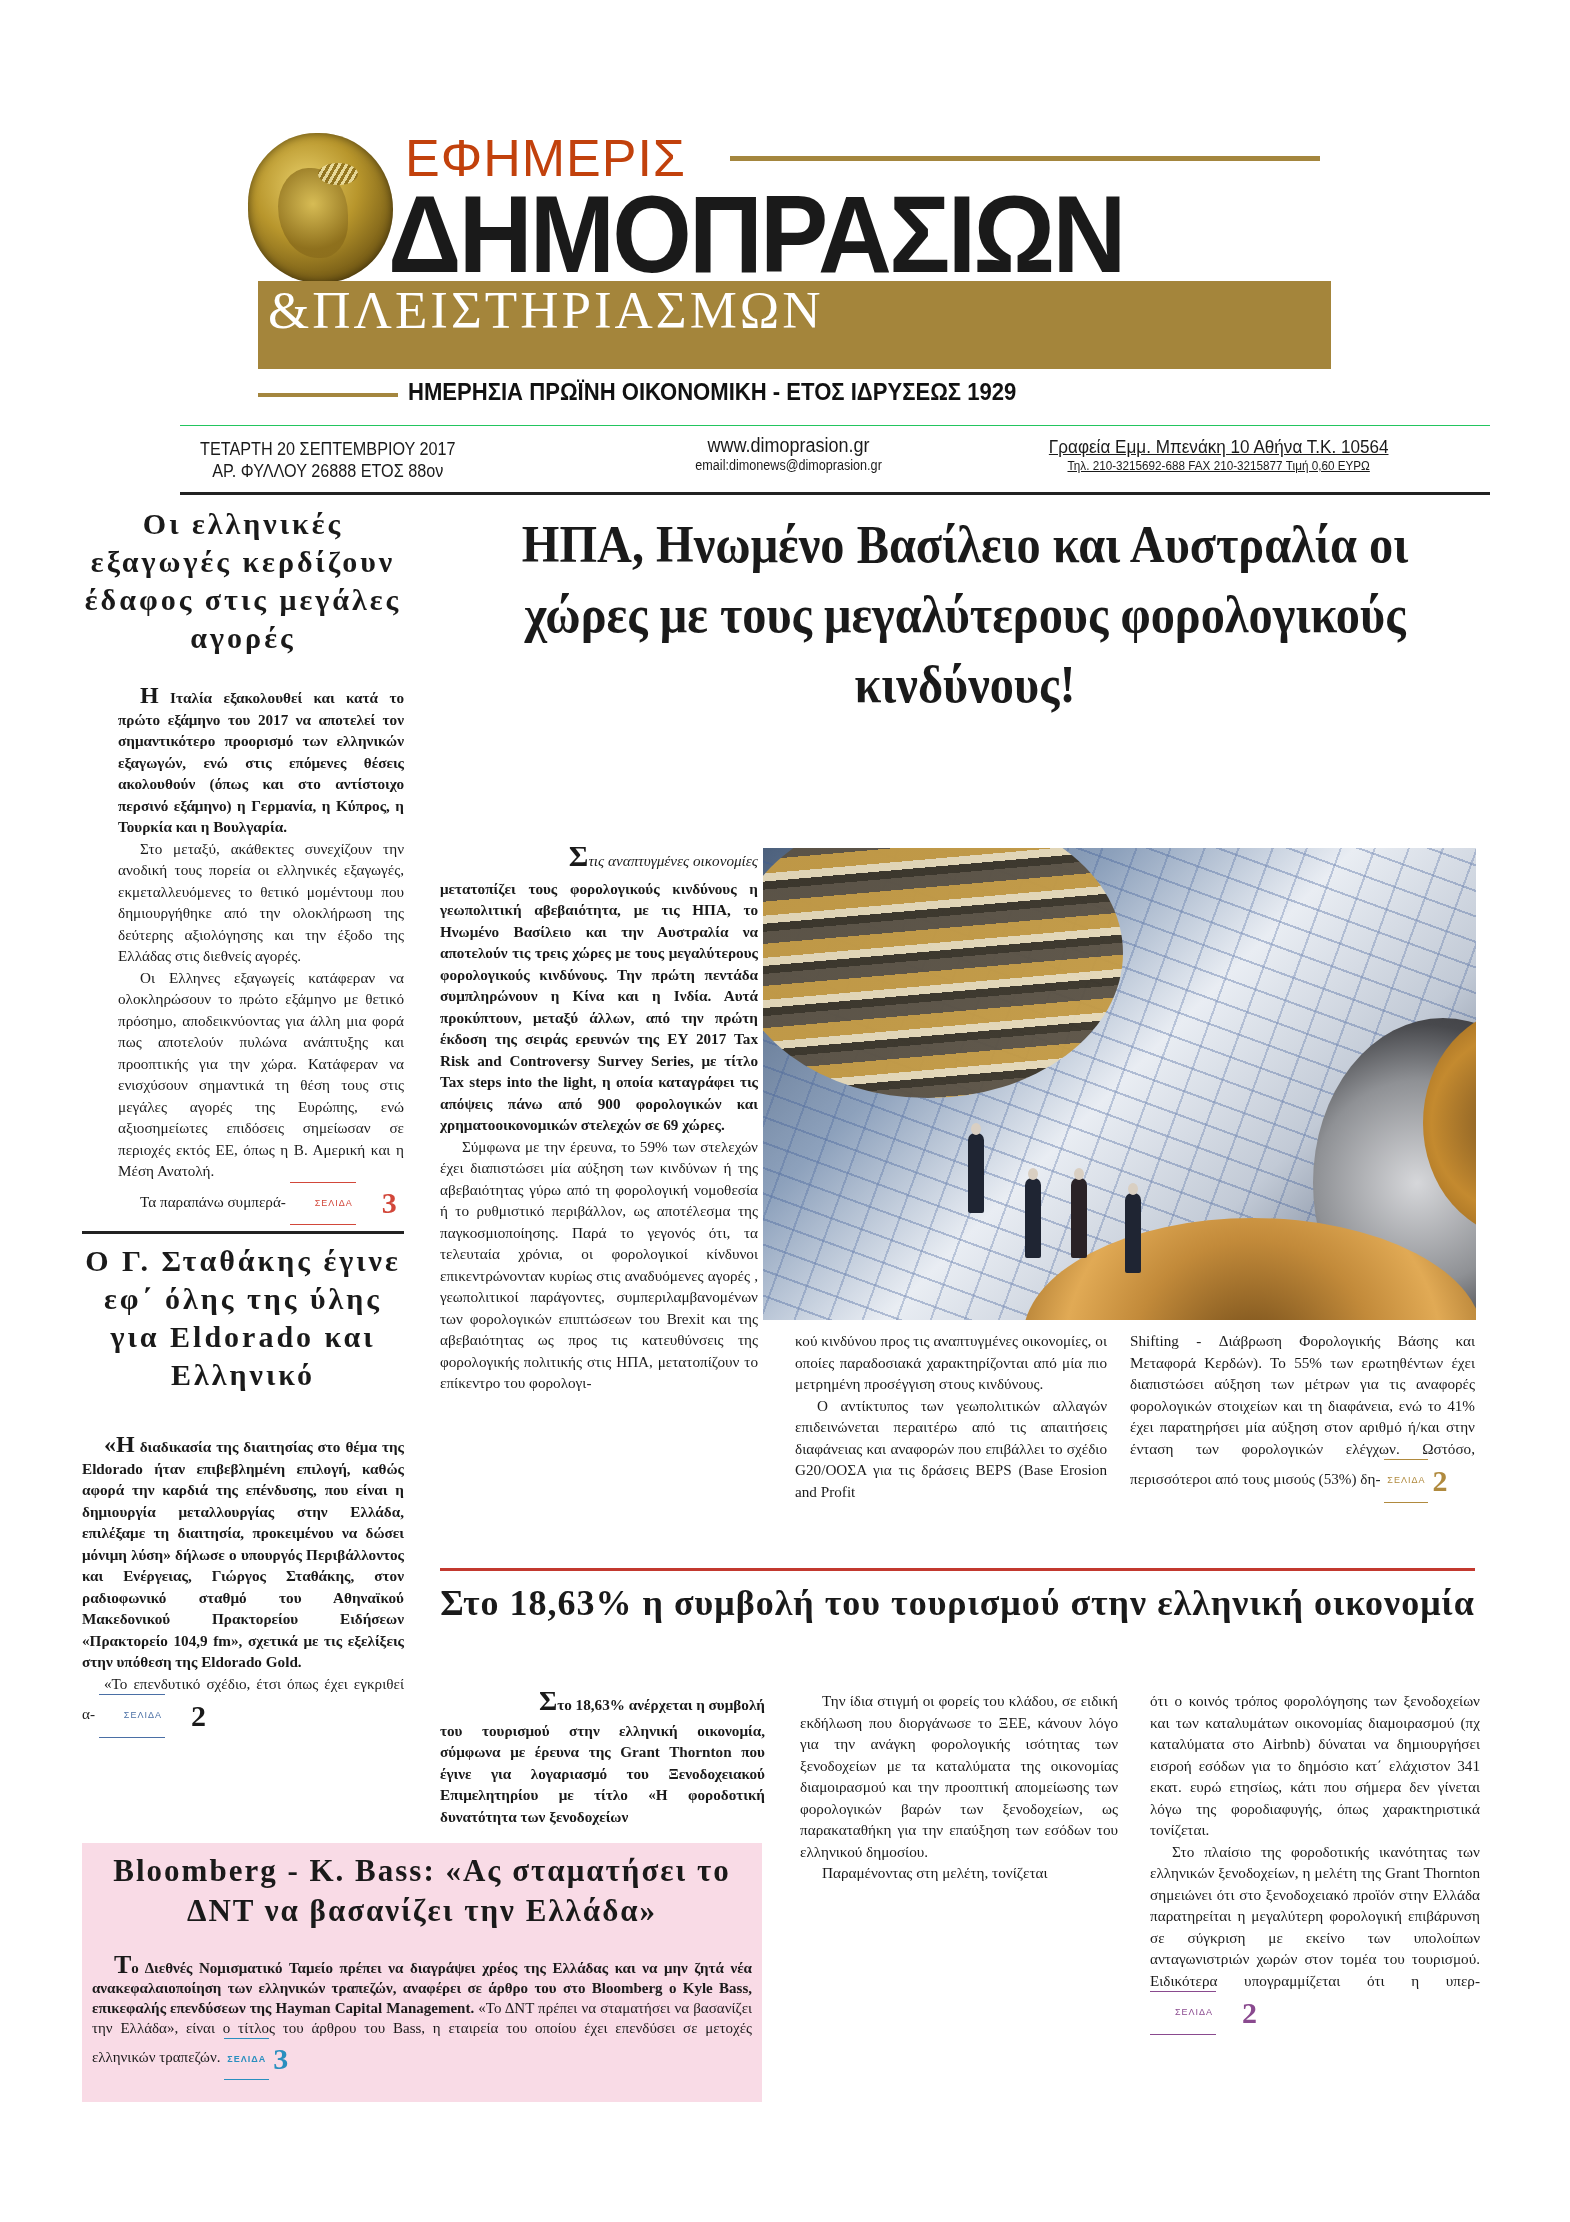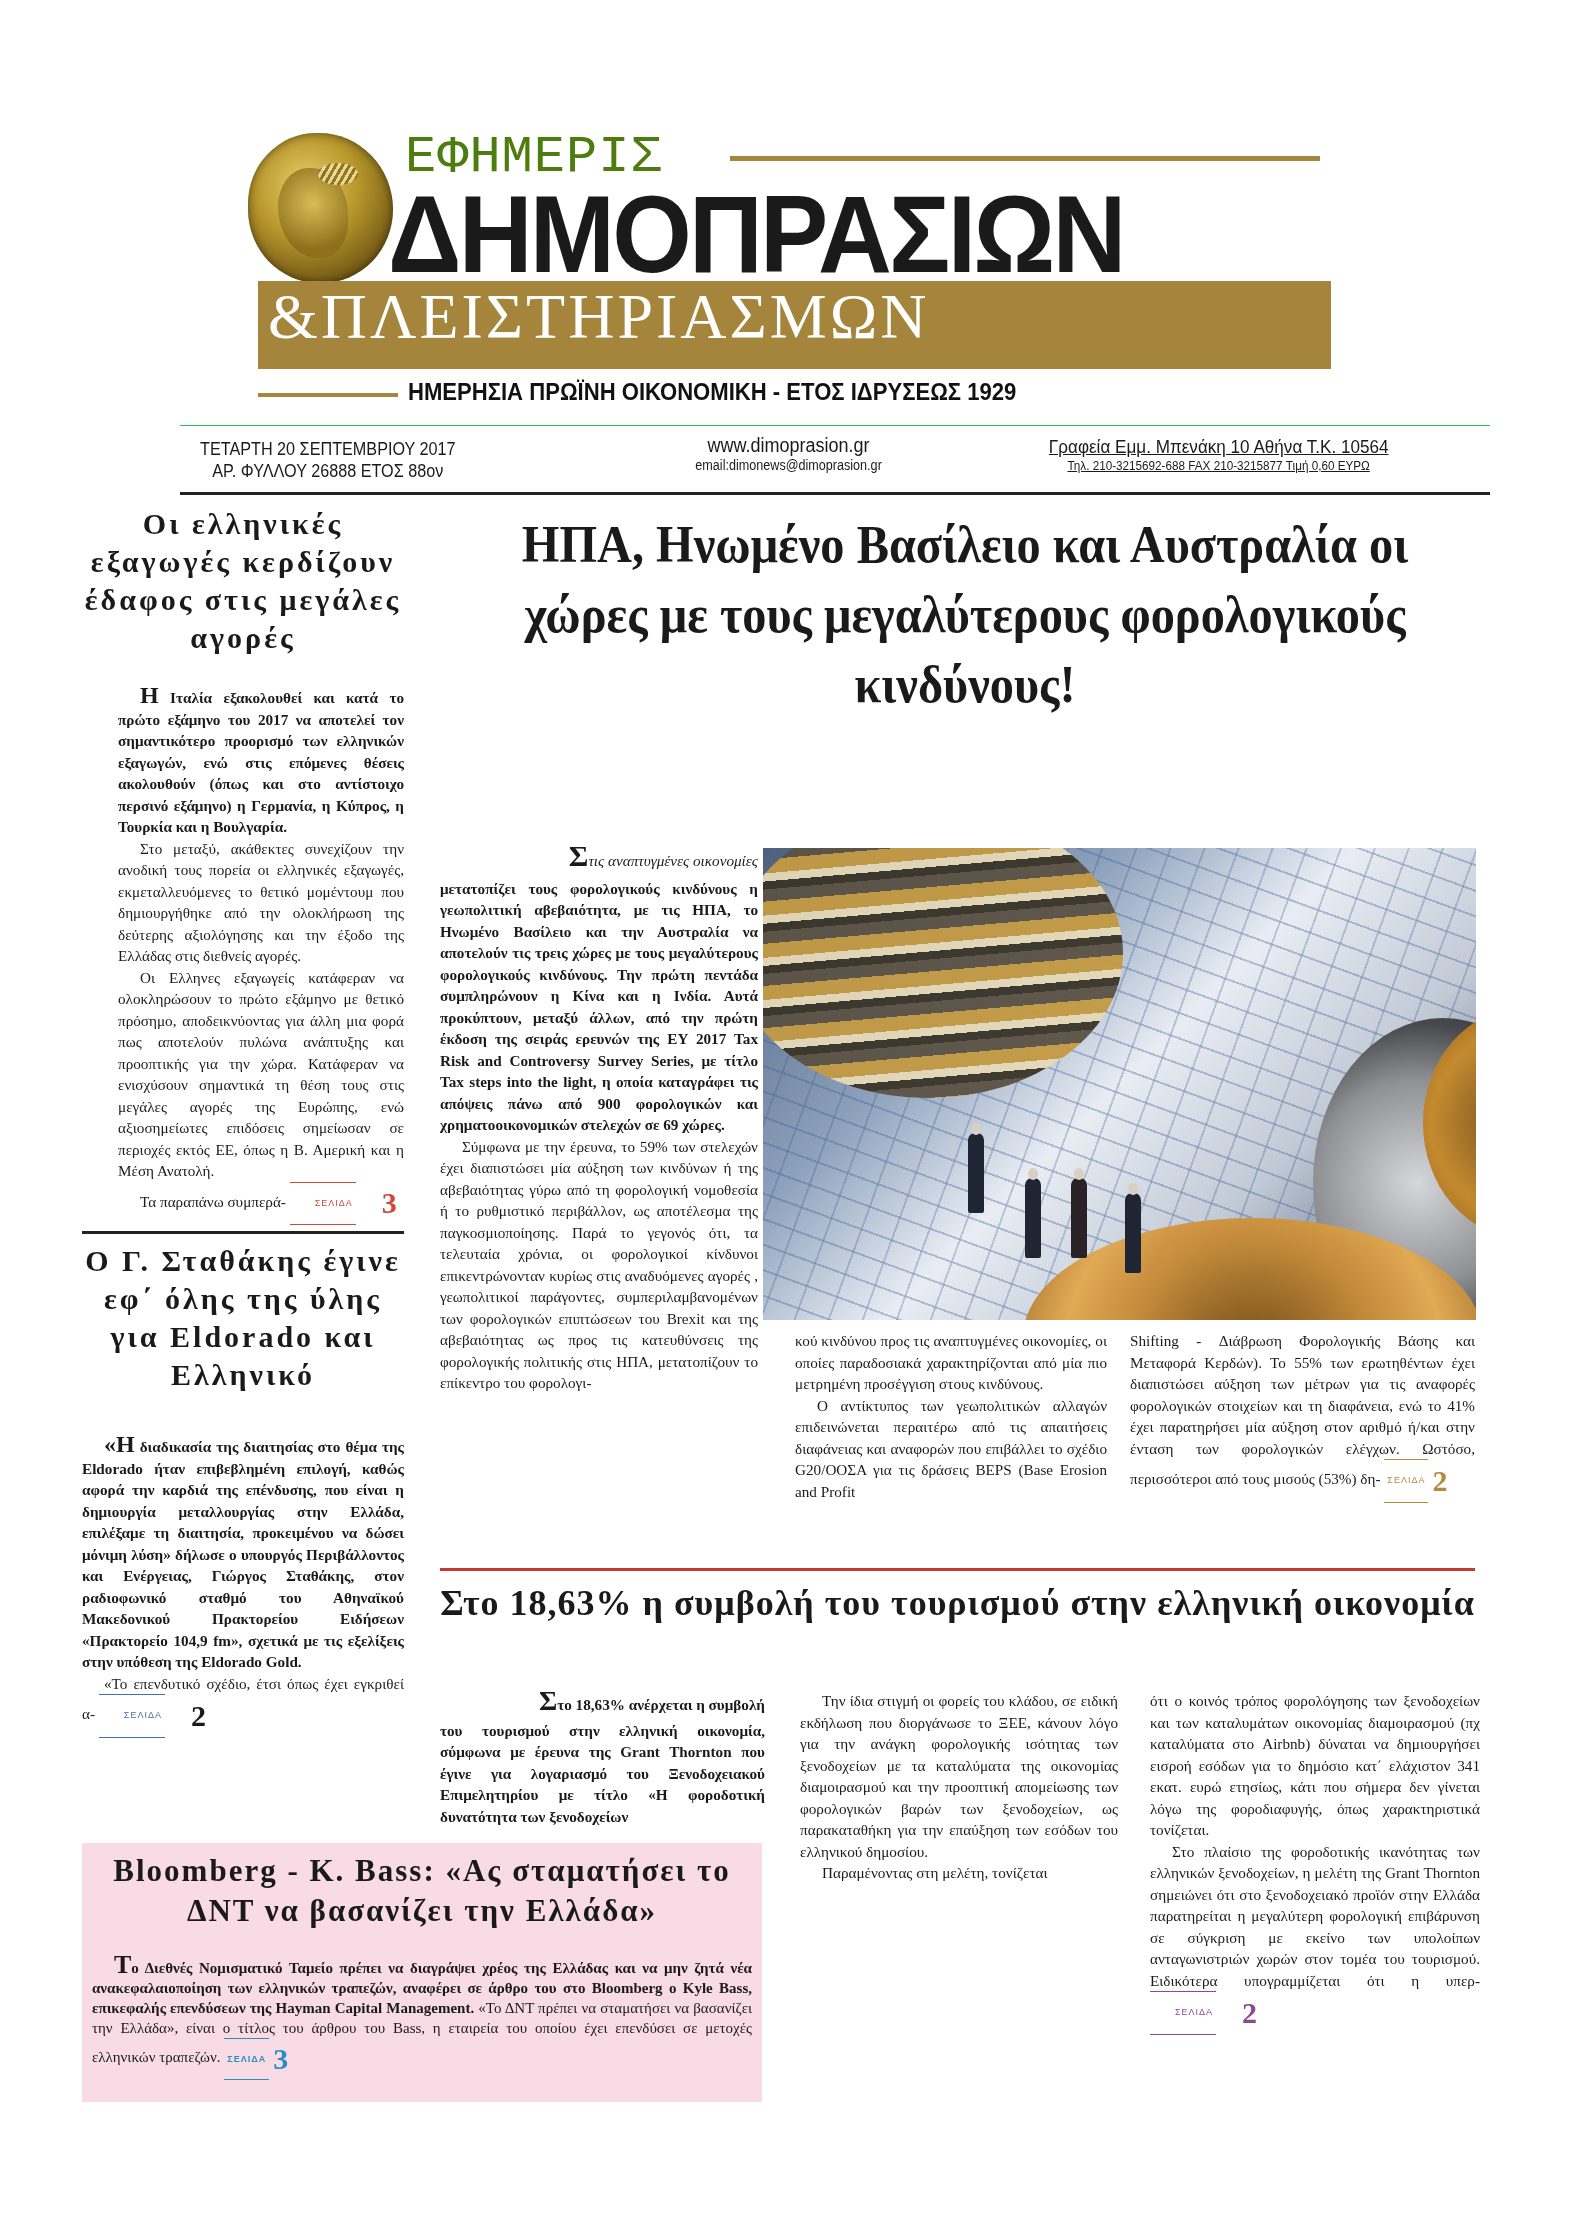--- a/index.html
+++ b/index.html
@@ -8,26 +8,26 @@
 
   
   .masthead { position: absolute; left: 240px; top: 118px; width: 1100px; height: 300px; }
   .coin { position: absolute; left: 8px; top: 15px; width: 145px; height: 150px; border-radius: 48% 52% 50% 50%;
           background: radial-gradient(circle at 40% 35%, #e8cf6a 0%, #b8962c 40%, #6b5212 80%, #3d2e08 100%);
           box-shadow: inset 0 0 10px rgba(0,0,0,0.5); }
   .coin .head { position: absolute; left: 30px; top: 35px; width: 70px; height: 90px; border-radius: 45% 55% 40% 60%;
           background: radial-gradient(circle at 50% 40%, #d7bc55 0%, #8c6e1c 70%); opacity: .9; }
   .coin .wing { position: absolute; left: 70px; top: 30px; width: 40px; height: 22px; border-radius: 50%;
           background: repeating-linear-gradient(120deg, #f1e6b0 0 3px, #8a6c1a 3px 6px); opacity: .8; }
-  .ephemeris { position: absolute; left: 165px; top: 10px; font-family: Liberation Mono, monospace; font-size: 52px; letter-spacing: 1px; color: #4d7c0f; }
+  .ephemeris { position: absolute; left: 165px; top: 10px; font-family: Liberation Sans, sans-serif; font-size: 52px; letter-spacing: 1px; color: #c2410c; }
   .rule-top { position: absolute; left: 490px; top: 38px; width: 590px; height: 5px; background: #a4863e; }
   .dimoprasion { position: absolute; left: 148px; top: 55px; font-family: "Liberation Sans", sans-serif; font-weight: 900; font-size: 110px;
           letter-spacing: -3px; color: #1a1a1a; transform: scaleX(0.93); transform-origin: left top; line-height: 1.1; }
   .gold-band { position: absolute; left: 18px; top: 163px; width: 1073px; height: 88px; background: #a4853b; }
-  .pleist { position: absolute; left: 28px; top: 165px; font-family: "Liberation Serif", serif; font-size: 64px; color: #fff; letter-spacing: 3px; line-height: 1.05; }
+  .pleist { position: absolute; left: 28px; top: 165px; font-family: "Liberation Serif", serif; font-size: 53px; color: #fff; letter-spacing: 3px; line-height: 1.05; }
   .rule-bottom { position: absolute; left: 18px; top: 275px; width: 140px; height: 4px; background: #a4863e; }
   .subline { position: absolute; left: 168px; top: 260px; font-family: "Liberation Sans", sans-serif; font-weight: 700; font-size: 24px; color: #111; letter-spacing: 0px; transform: scaleX(0.92); transform-origin: left top; }
 
   
   .infobar { position: absolute; left: 180px; top: 425px; width: 1310px; height: 70px; border-top: 1px solid #22c55e; border-bottom: 3px solid #222; }
   .info-l { position: absolute; left: 20px; top: 12px; font-family: "Liberation Sans", sans-serif; font-size: 18px; line-height: 22px; text-align: center; transform: scaleX(0.9); transform-origin: left; }
   .info-c { position: absolute; left: 505px; top: 8px; text-align: center; font-family: "Liberation Sans", sans-serif; }
   .info-c .url { font-size: 20px; transform: scaleX(0.9); display: block; }
   .info-c .mail { font-size: 14px; display: block; transform: scaleX(0.9); }
   .info-r { position: absolute; left: 850px; top: 10px; font-family: "Liberation Sans", sans-serif; text-align: center; text-decoration: underline; }

